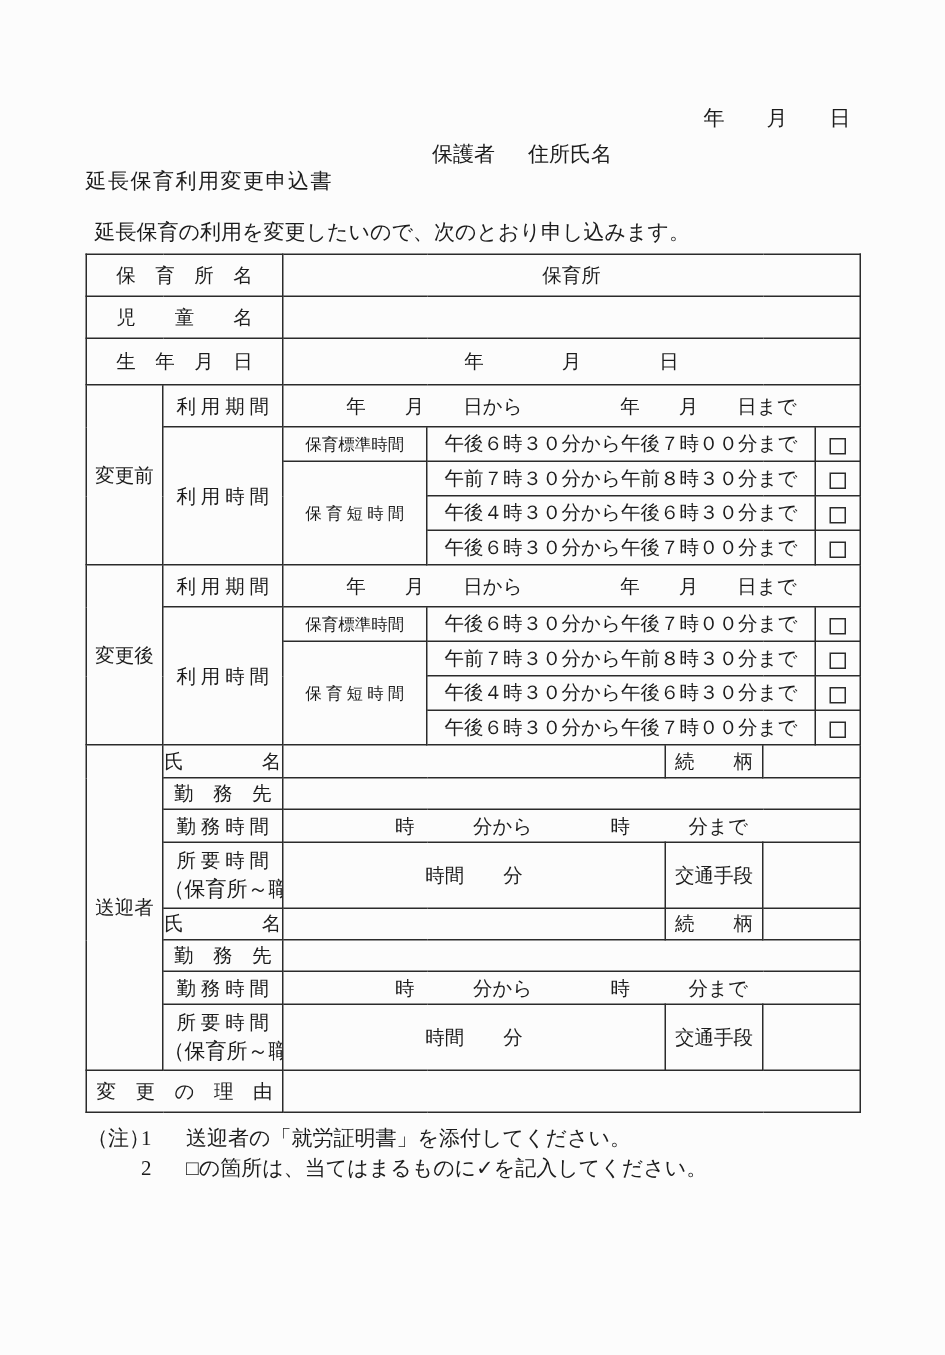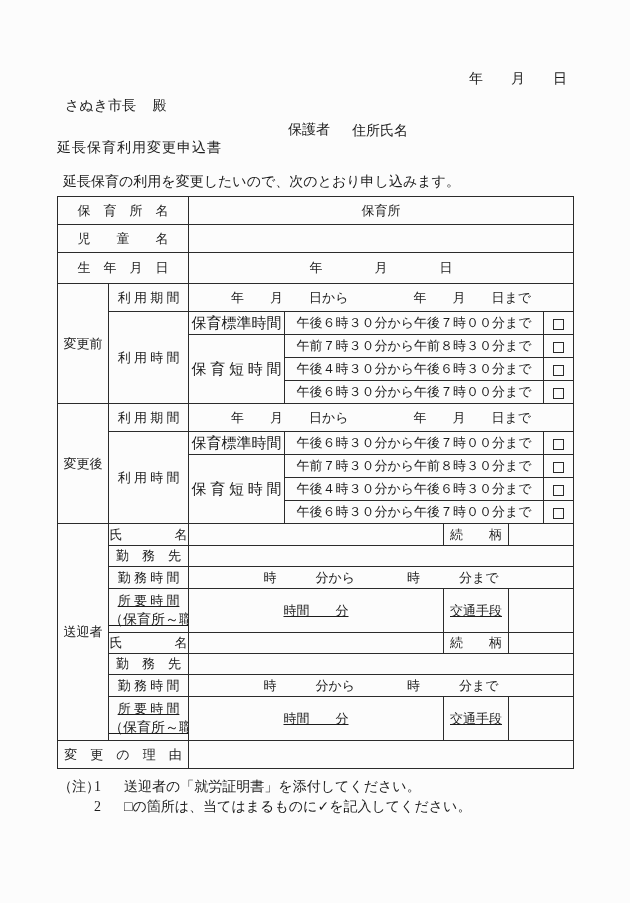--- a/index.html
+++ b/index.html
@@ -31,22 +31,22 @@
   table.form td {
     border: 1px solid #2b2b2b;
     padding: 0;
     text-align: center;
     vertical-align: middle;
     white-space: nowrap;
     overflow: hidden;
   }
   tr.h28 { height: 28px; } tr.h29 { height: 31px; }
   tr.h23 { height: 23px; } tr.h22 { height: 22px; }
-  tr.h21 { height: 21px; } tr.h44 { height: 44px; text-decoration: underline; }
-  td.sub { font-size: 15px; }
+  tr.h21 { height: 21px; } tr.h44 { height: 44px; }
+  td.sub { font-size: 11px; }
   .subnote { font-size: 14px; display: block; margin-top: 1px; }
   .travel-main { display: block; }
   .chkcell { text-align: center; }
   .chkbox {
     display: inline-block;
     width: 11px; height: 11px;
     border: 1px solid #2b2b2b;
     vertical-align: middle;
     background: transparent;
   }
@@ -57,24 +57,20 @@
   .note-text { flex: 1; }
 </style>
 </head>
 <body>
 
 <div class="page">
 
 
   <div class="date-line">年　　月　　日</div>
 
-  <div class="addressee-line">
-    <span>さぬき市長</span>
-    <span class="honorific">殿</span>
-  </div>
 
   <div class="guardian-block">
     <span>保護者</span>
     <div class="guardian-col">
       <span>住所</span>
       <span>氏名</span>
     </div>
   </div>
 
   <div class="form-title">延長保育利用変更申込書</div>

